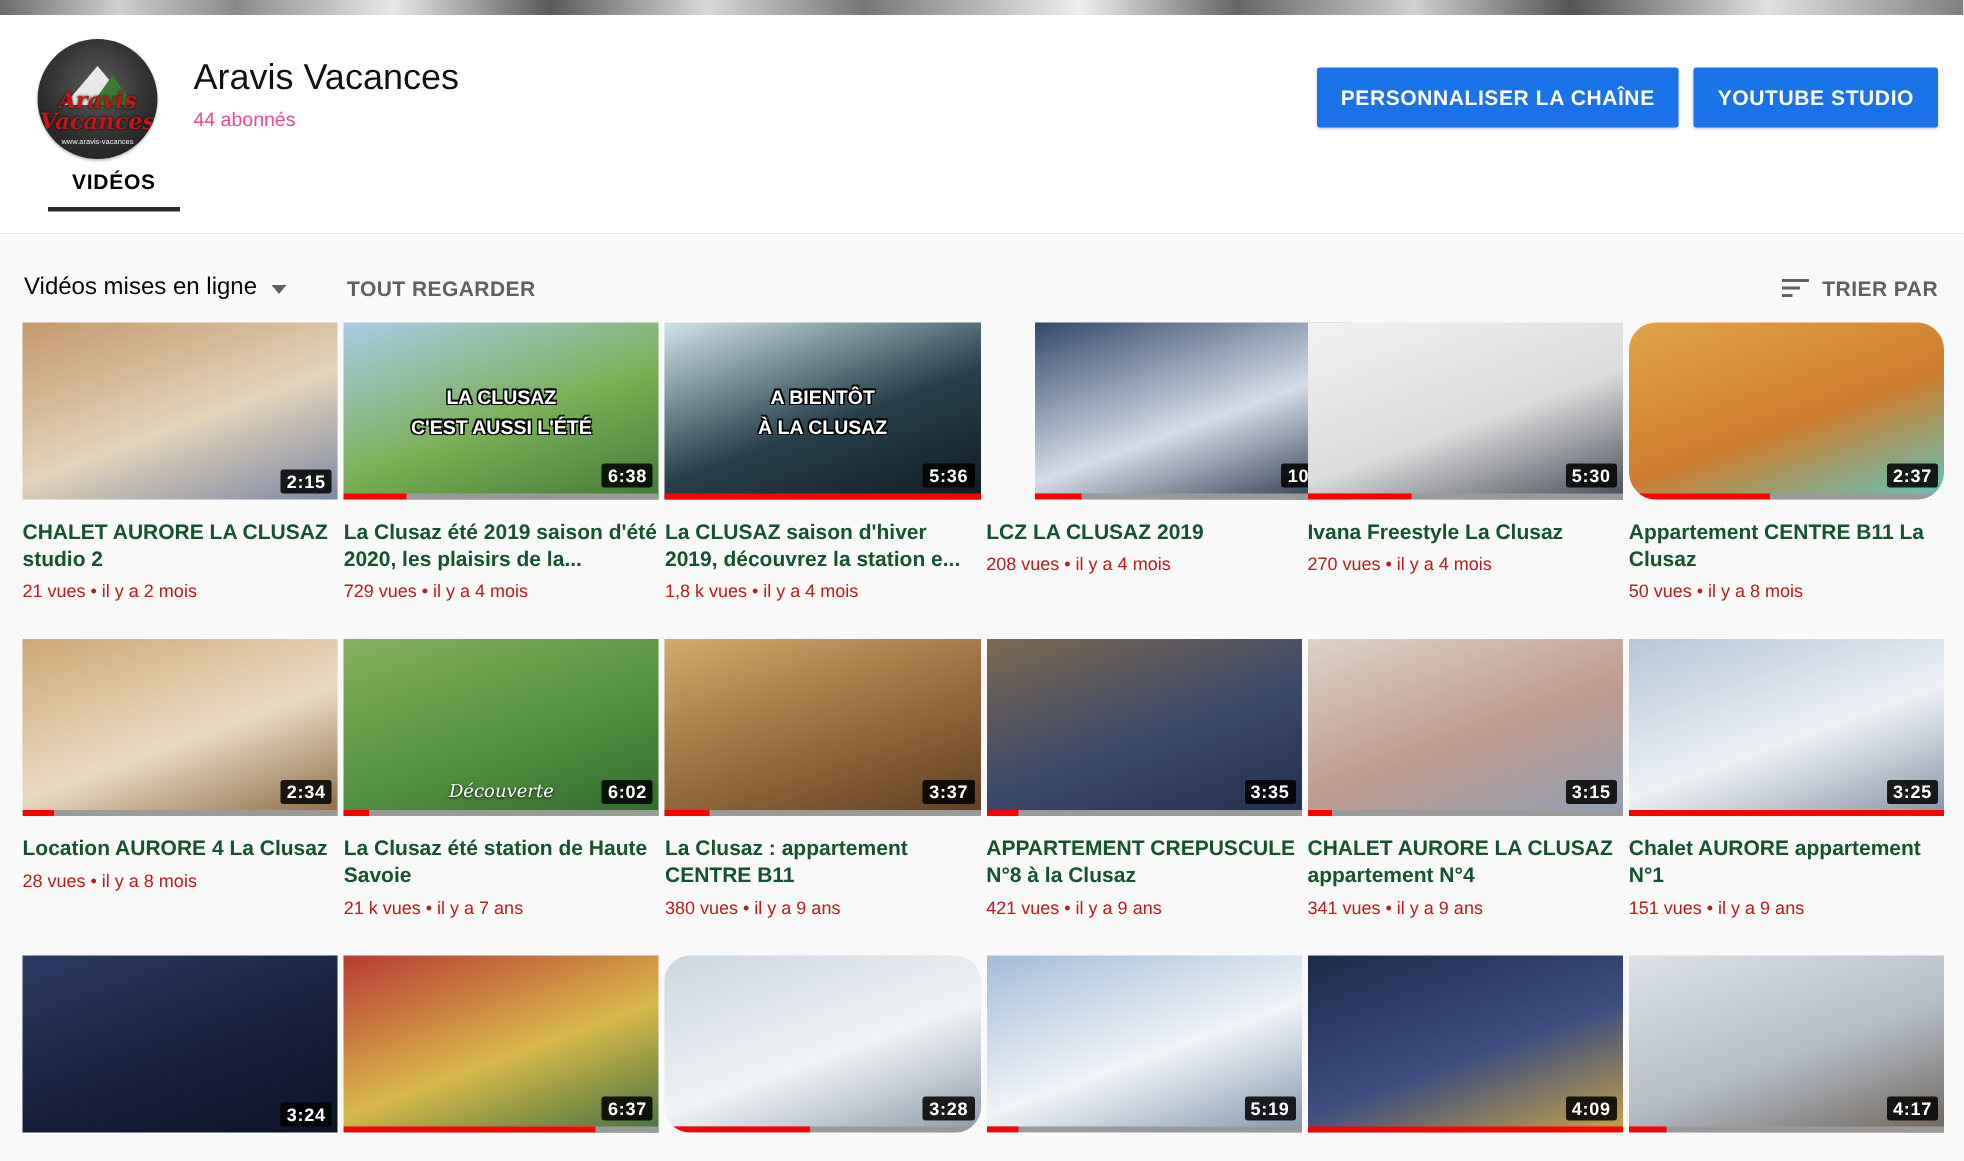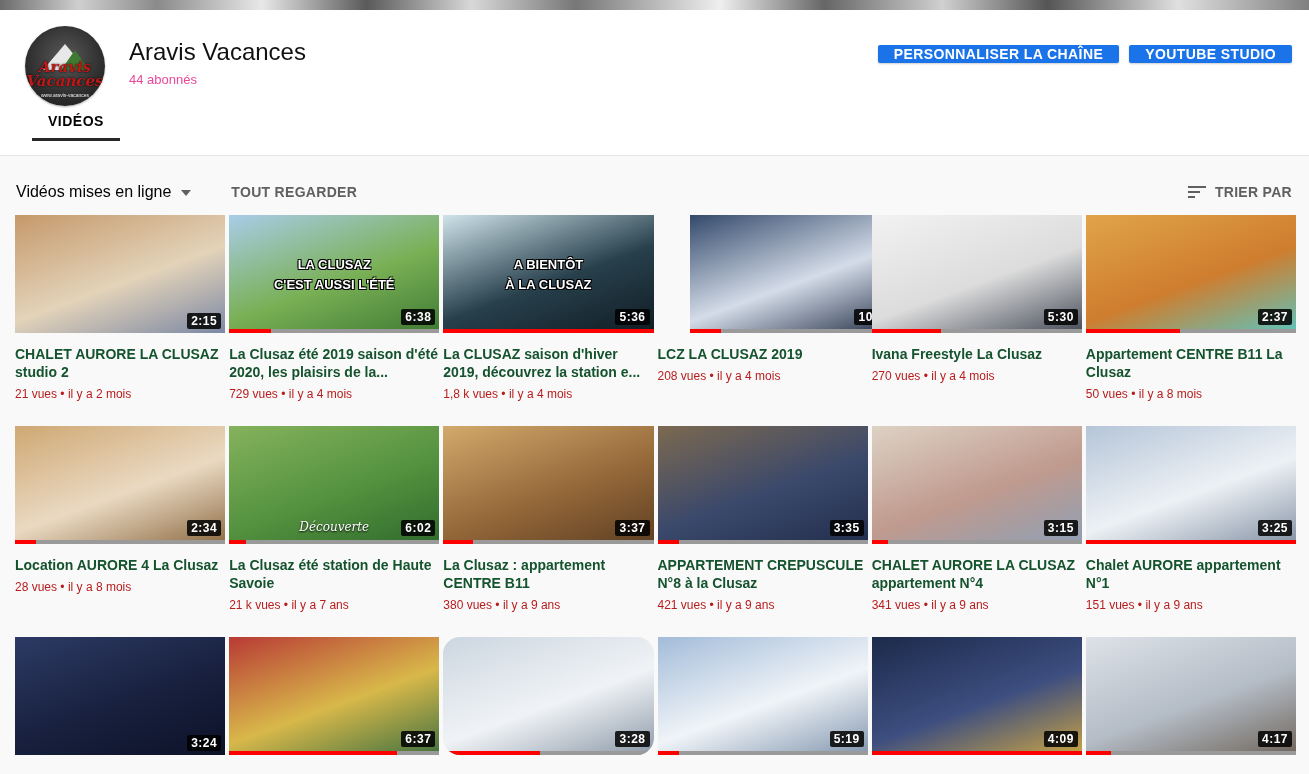--- a/index.html
+++ b/index.html
@@ -27,21 +27,21 @@
     color:#c01818; text-shadow:0 0 2px #000; }
   .logo-word.l1 { top:32px; font-size:15px; }
   .logo-word.l2 { top:46px; font-size:15px; }
   .logo-url { position:absolute; bottom:8px; width:100%; text-align:center; color:#eee; font-size:5px; }
   .channel-text { margin-left:24px; padding-top:12px; flex:1 1 auto; }
   .channel-name { font-size:24px; font-weight:400; color:#111; }
   .channel-subs { font-size:13px; color:#ec4899; margin-top:6px; }
   .header-buttons { display:flex; gap:10px; padding-top:19px; }
   .blue-btn { background:#1a73e8; color:#fff; border:none; border-radius:2px;
     font-family:"Liberation Sans", sans-serif; font-size:14px; font-weight:bold;
-    letter-spacing:.4px; padding:0 16px; height:18px; cursor:pointer;
+    letter-spacing:.4px; padding:0 16px; height:40px; cursor:pointer;
     box-shadow:0 1px 2px rgba(0,0,0,.2); }
   .tabs { display:flex; padding-left:32px; height:42px; align-items:flex-start;
     box-shadow:0 1px 0 #e4e4e4; }
   .tab { font-size:14px; font-weight:bold; letter-spacing:.5px; color:#030303;
     padding:0 16px 12px 16px; cursor:pointer; position:relative; }
   .tab.active::after { content:""; position:absolute; left:0; right:0; bottom:0;
     height:3px; background:#282828; }
 
   
   .filter-row { display:flex; align-items:center; padding:28px 17px 14px 16px; }
@@ -169,21 +169,21 @@
       <div class="thumb" style="background: linear-gradient(160deg, rgb(242, 242, 242) 0%, rgb(220, 220, 220) 55%, rgb(69, 75, 87) 100%);">
         <span class="duration">5:30</span>
         <div class="progress" style="background: rgb(154, 154, 154);">
           <div class="progress-fill" style="width: 33%; background: rgb(255, 0, 0);"></div>
         </div>
       </div>
       <div class="v-title">Ivana Freestyle La Clusaz</div>
       <div class="v-meta">270 vues • il y a 4 mois</div>
     </div>
     <div class="card">
-      <div class="thumb" style="background: linear-gradient(160deg, rgb(224, 164, 73) 0%, rgb(207, 125, 46) 55%, rgb(94, 196, 189) 100%);">
+      <div class="thumb" style="background: linear-gradient(160deg, rgb(224, 164, 73) 0%, rgb(207, 125, 46) 55%, rgb(94, 196, 189) 100%); border-radius: 18px;">
         <span class="duration">2:37</span>
         <div class="progress" style="background: rgb(154, 154, 154);">
           <div class="progress-fill" style="width: 45%; background: rgb(255, 0, 0);"></div>
         </div>
       </div>
       <div class="v-title">Appartement CENTRE B11 La Clusaz</div>
       <div class="v-meta">50 vues • il y a 8 mois</div>
     </div>
     <div class="card">
       <div class="thumb" style="background: linear-gradient(160deg, rgb(207, 168, 115) 0%, rgb(234, 217, 194) 55%, rgb(141, 108, 68) 100%); padding-left: 32px;">

